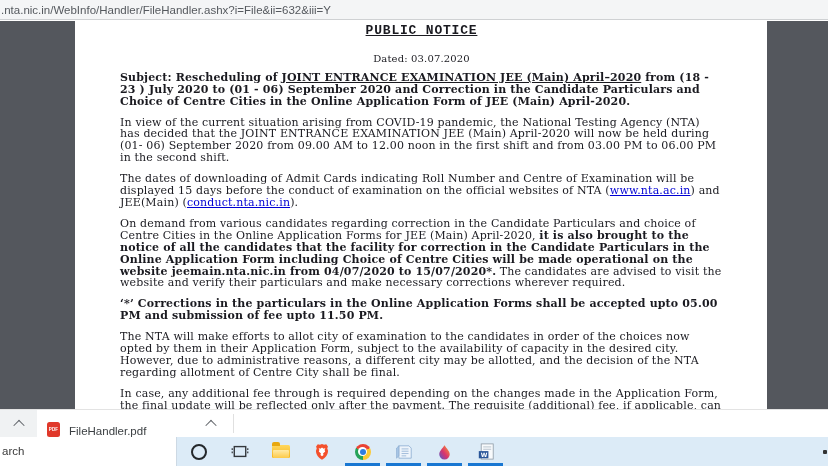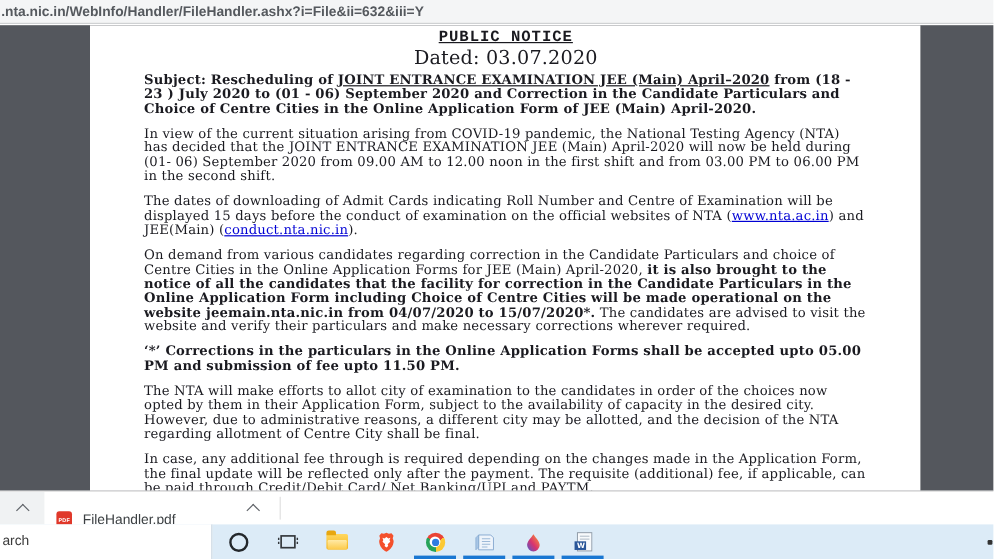--- a/index.html
+++ b/index.html
@@ -5,61 +5,61 @@
   html,body{margin:0;padding:0;}
   body{
     width:828px;height:466px;position:relative;overflow:hidden;
     font-family:"Liberation Sans",sans-serif;background:#fff;
   }
   
   #url-bar{
     position:absolute;top:0;left:0;width:828px;height:20px;
     background:#f4f5f6;border-bottom:1px solid #cfd1d3;
     line-height:20px;font-size:11.5px;color:#55595e;
-    white-space:nowrap;overflow:hidden;padding-left:1px;box-sizing:border-box;font-weight:bold;
+    white-space:nowrap;overflow:hidden;padding-left:1px;box-sizing:border-box;
   }
   
   #viewer{
     position:absolute;top:21px;left:0;width:828px;height:388px;
     background:#54575d;overflow:hidden;
   }
   #page{
     position:absolute;left:75px;top:0;width:692px;height:388px;
     background:#ffffff;box-sizing:border-box;
     padding:4px 44px 0 45px;overflow:hidden;
     font-family:"DejaVu Serif","Liberation Serif",serif;
     color:#1a1a20;font-size:11px;line-height:11.9px;letter-spacing:0.15px;
   }
   .doc-head{text-align:center;margin-bottom:7px;}
   .doc-title{
     font-weight:bold;font-size:13px;letter-spacing:0.8px;
     text-decoration:underline;display:inline-block;font-family:Liberation Mono, monospace;
   }
-  .doc-dated{font-size:16px;margin-top:5px;}
+  .doc-dated{font-size:10px;margin-top:16px;}
   #page p{margin:0 0 9px 0;}
   .bold{font-weight:bold;margin-top:44px;}
   .u{text-decoration:underline;}
   .lnk{color:#0000d4;text-decoration:underline;}
   
   #dlbar{
     position:absolute;top:409px;left:0;width:828px;height:28px;
     background:#ffffff;border-top:1px solid #e3e3e3;box-sizing:border-box;
   }
   #dl-collapse{
     position:absolute;left:0;top:0;width:37px;height:27px;
     background:#f0f2f3;display:flex;align-items:center;justify-content:center;
     cursor:pointer;
   }
   .chev-up{
     width:7px;height:7px;border-left:1.6px solid #5f6368;border-top:1.6px solid #5f6368;
     transform:rotate(45deg) translate(1px,1px);
   }
   #dl-chip{
-    position:absolute;left:47px;top:10px;height:27px;
-    display:flex;align-items:center;
+    position:absolute;left:47px;top:0;height:27px;
+    display:flex;align-items:flex-end;
   }
   #pdf-badge{
     width:13px;height:15px;background:#e0382a;border-radius:2.5px;
     color:#fff;font-size:4.5px;font-weight:bold;letter-spacing:0.2px;
     display:flex;align-items:center;justify-content:center;
   }
   #dl-filename{margin-left:9px;font-size:11.5px;color:#3c4043;}
   #dl-menu{
     position:absolute;left:198px;top:0;width:26px;height:27px;
     display:flex;align-items:center;justify-content:center;cursor:pointer;

